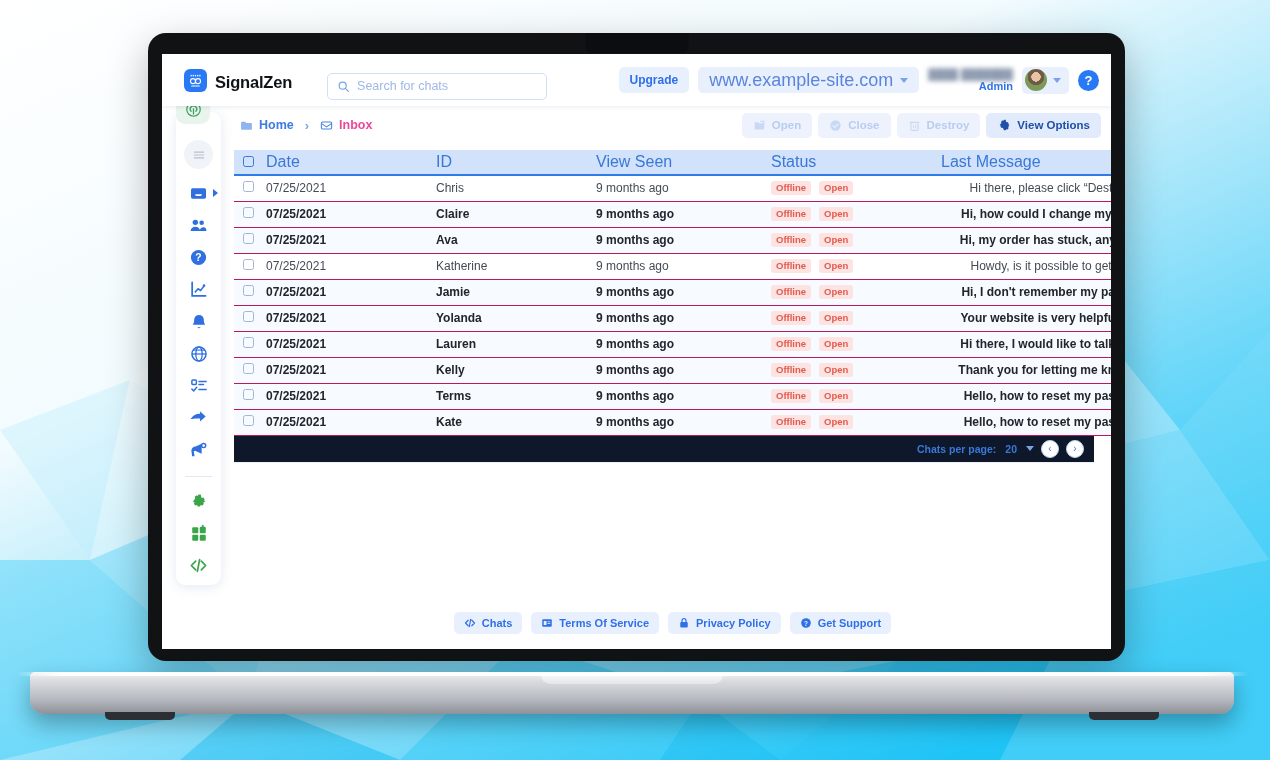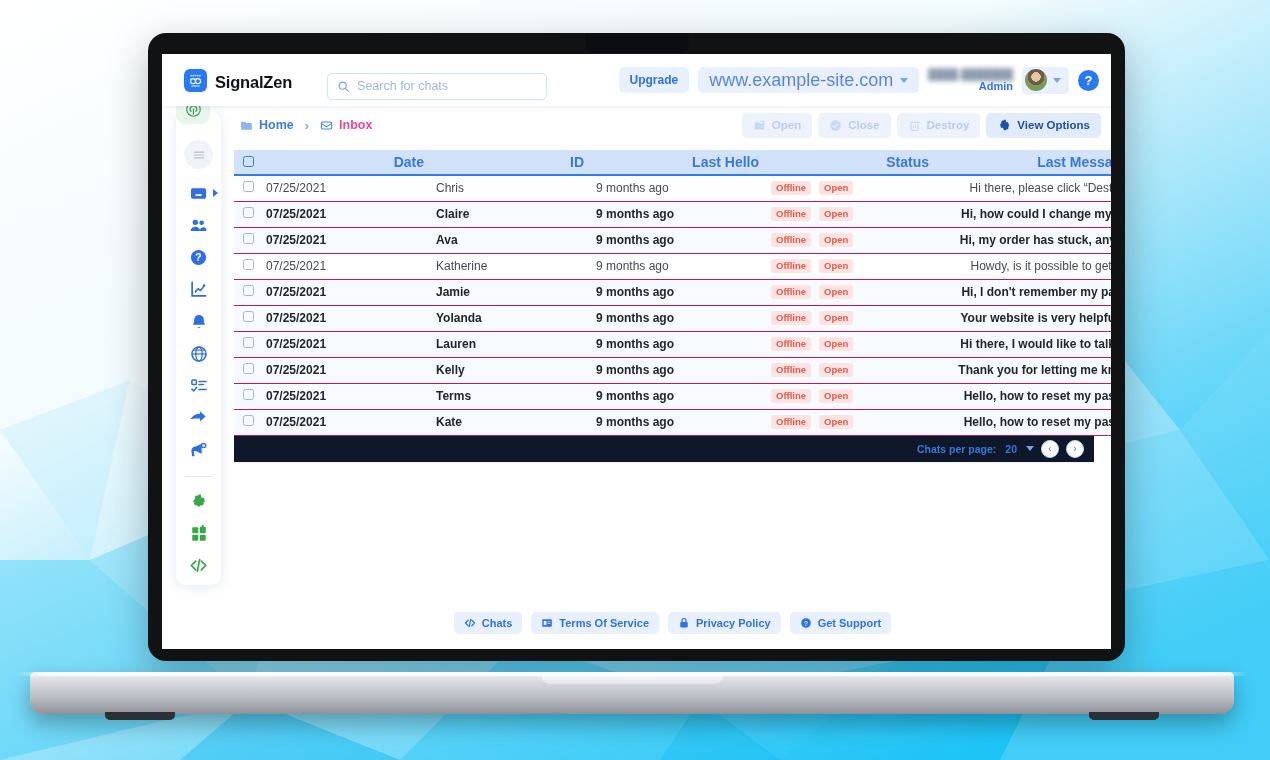--- a/index.html
+++ b/index.html
@@ -172,21 +172,21 @@
   .sb-item { width: 24px; height: 19px; display: flex; align-items: center; justify-content: center; cursor: pointer; position: relative; }
   .sb-arrow { position: absolute; right: -7px; top: 5px; width: 0; height: 0; border-top: 4px solid transparent; border-bottom: 4px solid transparent; border-left: 5px solid #2f6fe0; }
   .sb-div { width: 27px; height: 1px; background: #e3e8f0; margin: 4px 0 2px; }
 
   
   .content { position: absolute; left: 72px; right: 0; top: 96px; bottom: 0; }
   .table-wrap { width: 860px; margin-left: 0; background: #fff; }
   table { border-collapse: collapse; width: 100%; table-layout: fixed; }
   thead th {
     background: #d2e2fb; color: #3878d8;
-    font-size: 14px; font-weight: bold; text-align: right;
+    font-size: 16px; font-weight: normal; text-align: left;
     height: 25px; padding: 0 6px;
     border-bottom: 2px solid #2f7ce8;
   }
   th.c-chk { width: 26px; padding-left: 9px; }
   th.c-date { width: 170px; }
   th.c-id { width: 160px; }
   th.c-seen { width: 175px; }
   th.c-status { width: 170px; }
   th.c-msg { width: 200px; }
 
@@ -496,21 +496,21 @@
     <div class="content">
       <div class="table-wrap">
         <table>
           <thead>
             <tr>
               <th class="c-chk">
                 <span class="chk hdr"></span>
               </th>
               <th class="c-date">Date</th>
               <th class="c-id">ID</th>
-              <th class="c-seen">Last Hello</th>
+              <th class="c-seen">View Seen</th>
               <th class="c-status">Status</th>
               <th class="c-msg">Last Message</th>
             </tr>
           </thead>
           <tbody id="tbody">
               <tr class="read">
                 <td class="c-chk"><span class="chk"></span></td>
                 <td>07/25/2021</td>
                 <td>Chris</td>
                 <td>9 months ago</td>

